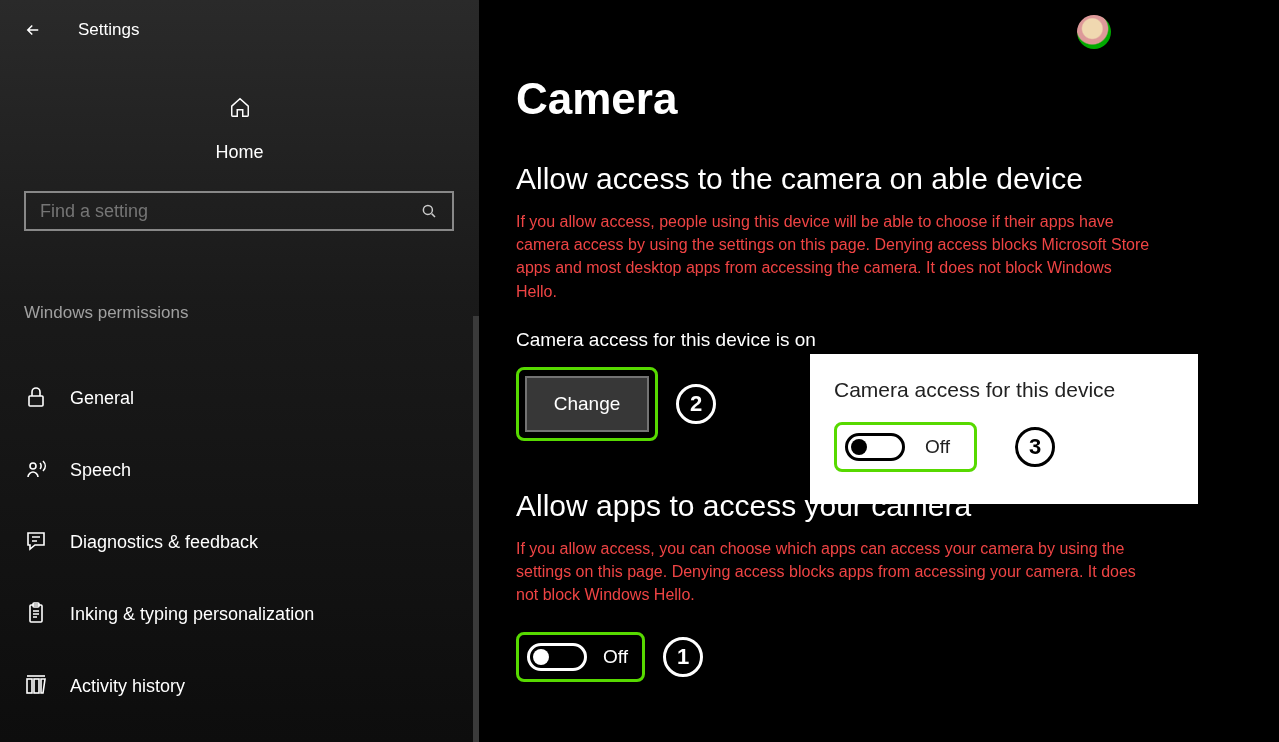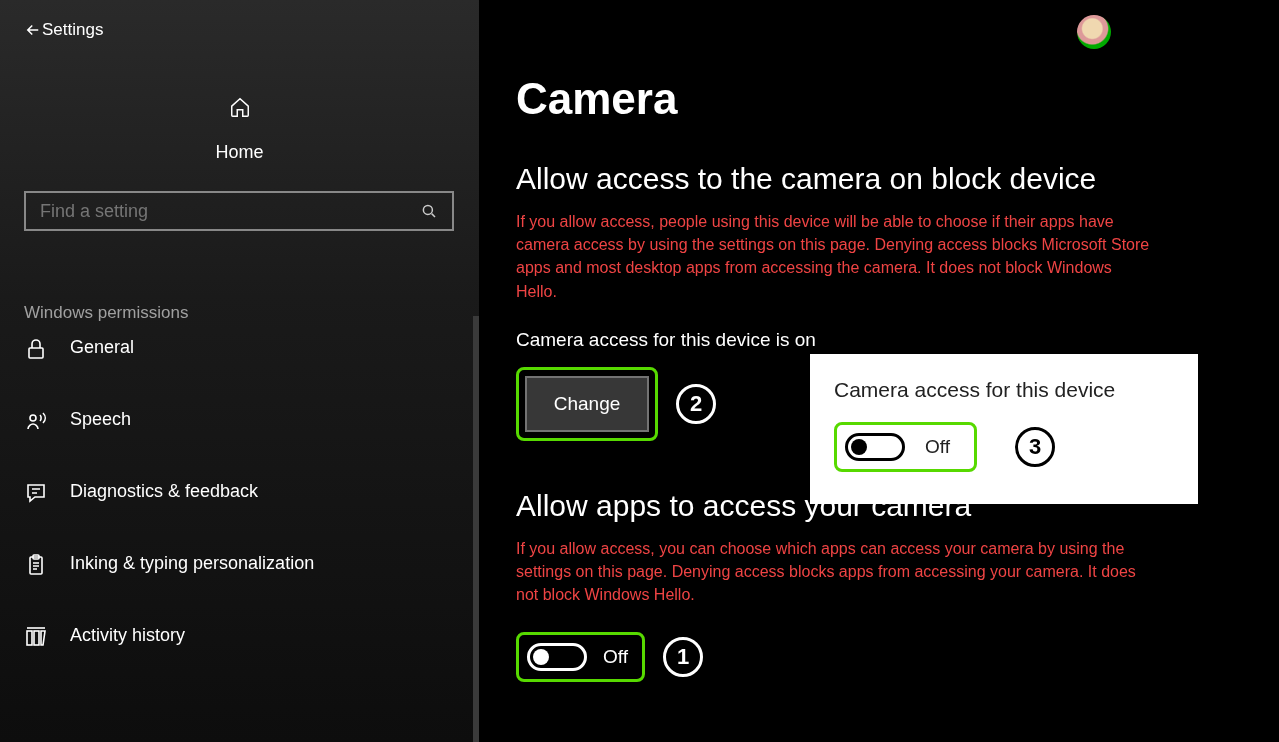--- a/index.html
+++ b/index.html
@@ -15,41 +15,41 @@
   position: absolute; left: 0; top: 0;
   width: 480px; height: 742px;
   background: linear-gradient(180deg, #2a2a2a 0%, #1a1a1a 40%, #0d0d0d 100%);
   border-right: 1px solid #000;
   padding: 0;
 }
 .sidebar::after {
   content: ""; position: absolute; right: 0; top: 316px; bottom: 0;
   width: 6px; background: #3a3a3a;
 }
-.header { display: flex; align-items: center; height: 60px; padding-left: 24px; }
+.header { display: flex; align-items: center; height: 60px; padding-left: 24px; gap: 36px; }
 .back-arrow { width: 18px; height: 18px; color: #fff; }
 .header-title { font-size: 17px; font-weight: 400; }
 .home-row { display: flex; align-items: center; padding: 12px 24px; gap: 24px; margin-top: 24px; cursor: pointer; flex-direction: column; }
 .home-row svg { width: 22px; height: 22px; }
 .home-row span { font-size: 18px; }
 .search-box {
   margin: 16px 24px 0 24px; width: 430px; height: 40px;
   border: 2px solid #888; background: transparent;
   display: flex; align-items: center; padding: 0 14px;
 }
 .search-box input {
   flex: 1; background: transparent; border: 0; outline: 0;
   color: #bbb; font-size: 18px; font-family: inherit;
 }
 .search-box .sicon { width: 18px; height: 18px; color: #ccc; }
 .category { margin: 28px 24px 0 24px; font-size: 19px; font-weight: 600; }
 .group-label { margin: 72px 24px 14px 24px; font-size: 17px; color: #a0a0a0; }
 .navlist { list-style: none; }
 .navitem {
-  display: flex; align-items: flex-start; gap: 22px;
+  display: flex; align-items: flex-end; gap: 22px;
   padding: 0 24px; height: 72px; cursor: pointer;
 }
 .navitem svg { width: 24px; height: 24px; flex: 0 0 24px; }
 .navitem span { font-size: 18px; }
 
 
 .main {
   position: absolute; left: 480px; top: 0; right: 0; bottom: 0;
   padding: 74px 36px 0 36px;
 }
@@ -198,21 +198,21 @@
       <span>Activity history</span>
     </li>
   </ul>
 </nav>
 
 <main class="main">
   <div class="avatar"></div>
 
   <h1>Camera</h1>
 
-  <h2>Allow access to the camera on block device</h2>
+  <h2>Allow access to the camera on able device</h2>
   <p class="desc">If you allow access, people using this device will be able to choose if their apps have camera access by using the settings on this page. Denying access blocks Microsoft Store apps and most desktop apps from accessing the camera. It does not block Windows Hello.</p>
 
   <div class="status">Camera access for this device is on</div>
 
   <div class="row-inline">
     <div class="change-wrap">
       <button class="change-btn">Change</button>
     </div>
     <span class="callout-badge">2</span>
   </div>

